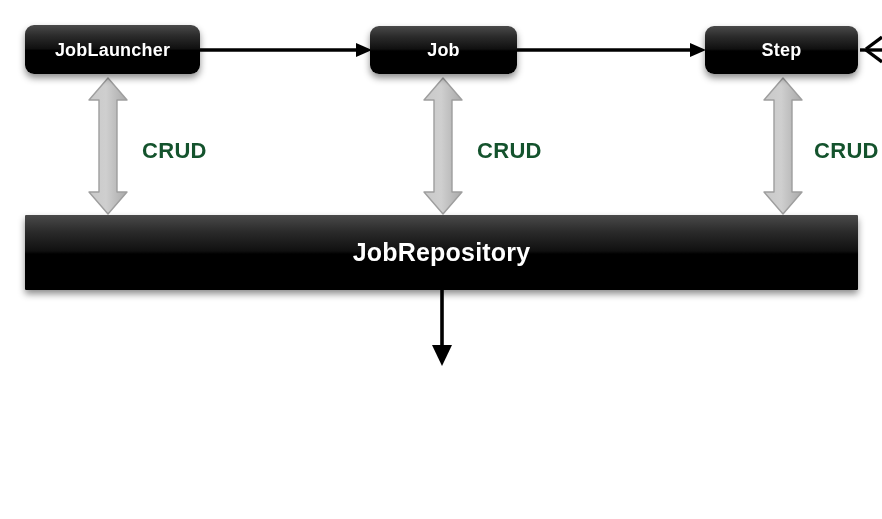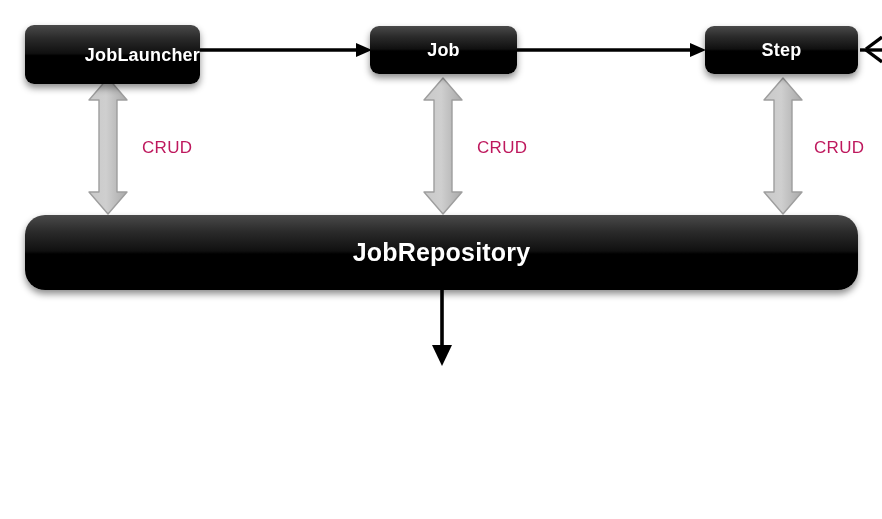--- a/index.html
+++ b/index.html
@@ -36,24 +36,24 @@
   }
   .node-label {
     color: #ffffff;
     font-weight: bold;
     letter-spacing: 0.2px;
     text-align: center;
     line-height: 1;
     white-space: nowrap;
   }
 
-  #node-joblauncher { left: 25px;  top: 25px;  width: 175px; height: 59px; justify-content: flex-end; }
+  #node-joblauncher { left: 25px;  top: 25px;  width: 175px; height: 49px; }
   #node-job         { left: 370px; top: 26px;  width: 147px; height: 48px; }
   #node-step        { left: 705px; top: 26px;  width: 153px; height: 48px; }
-  #node-repository  { left: 25px;  top: 215px; width: 833px; height: 75px; border-radius: 20px; }
+  #node-repository  { left: 25px;  top: 215px; width: 833px; height: 75px; border-radius: 1px; }
 
   #node-joblauncher .node-label { font-size: 18px; }
   #node-job .node-label         { font-size: 18px; }
   #node-step .node-label        { font-size: 18px; }
   #node-repository .node-label  { font-size: 25px; }
 
   
   #arrow-layer {
     position: absolute;
     left: 0; top: 0;
@@ -67,23 +67,23 @@
     position: absolute;
     z-index: 2;
   }
   #crud-arrow-left   { left: 86px;  top: 76px; width: 44px; height: 140px; }
   #crud-arrow-middle { left: 421px; top: 76px; width: 44px; height: 140px; }
   #crud-arrow-right  { left: 761px; top: 76px; width: 44px; height: 140px; }
 
   
   .crud-label {
     position: absolute;
-    font-size: 17px;
-    font-weight: normal;
-    color: #be185d;
+    font-size: 22px;
+    font-weight: bold;
+    color: #14532d;
     letter-spacing: 0.3px;
     white-space: nowrap;
     z-index: 6;
   }
   #crud-label-left   { left: 142px; top: 138px; }
   #crud-label-middle { left: 477px; top: 138px; }
   #crud-label-right  { left: 814px; top: 138px; }
 
   
   #db-cylinder {

